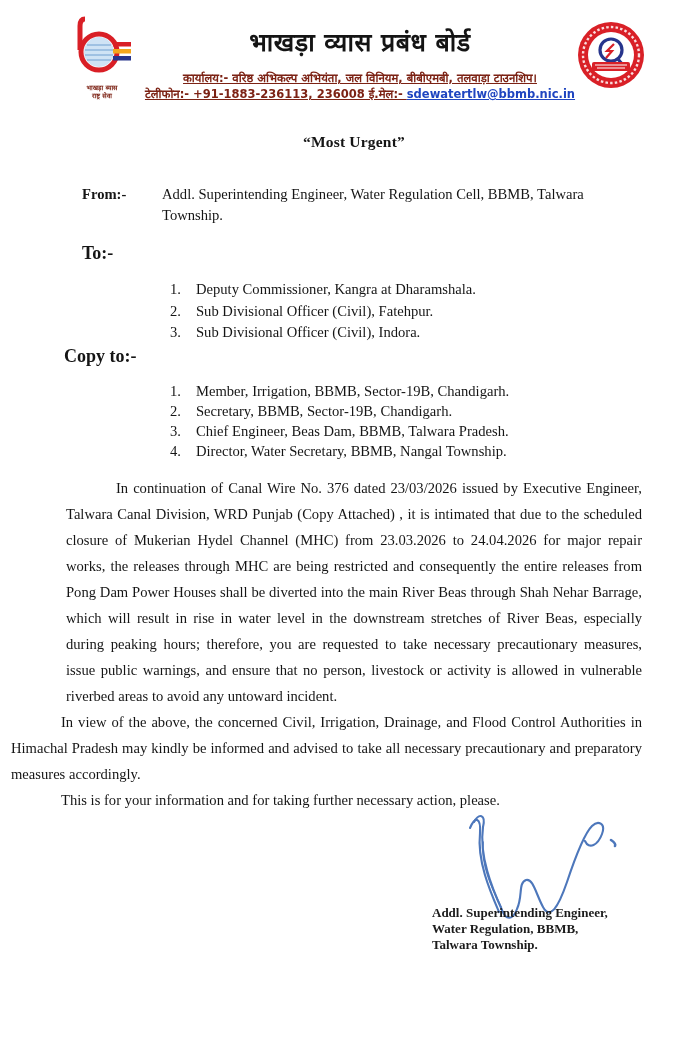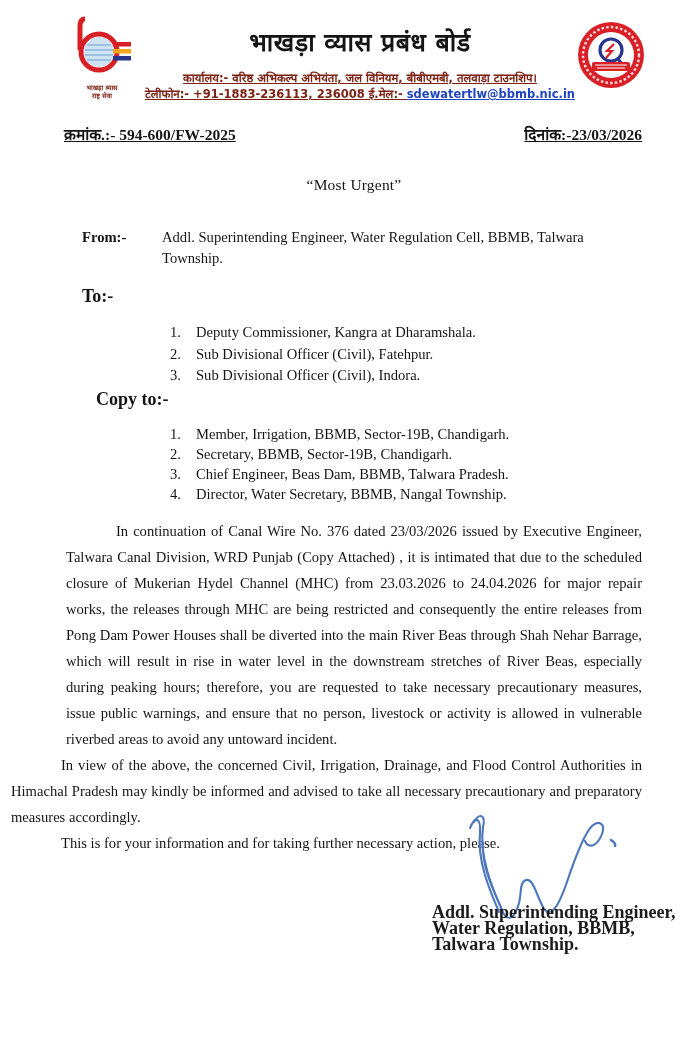--- a/index.html
+++ b/index.html
@@ -41,51 +41,51 @@
   
   .ref-row{
     display:flex;justify-content:space-between;
     margin:21px 58px 0 64px;
     font-size:15.5px;font-weight:bold;
   }
   .ref-row span{text-decoration:underline;}
   
   .urgency{
     margin-top:31px;text-align:center;
-    font-size:15.5px;font-weight:normal;letter-spacing:0.2px;padding-left:8px;
+    font-size:15.5px;font-weight:bold;letter-spacing:0.2px;padding-left:8px;
   }
   
   .from-row{
     display:flex;margin:33px 58px 0 82px;
     font-size:14.6px;line-height:21px;
   }
   .from-row .lbl{flex:0 0 80px;font-weight:bold;}
   .from-row .val{flex:0 0 430px;max-width:430px;}
   
   .sec-label{font-size:18px;font-weight:bold;}
   .to-label{margin:17px 0 0 82px;}
-  .copy-label{margin:2px 0 0 96px;}
+  .copy-label{margin:2px 0 0 64px;}
   .num-list{margin:15px 0 0 170px;font-size:14.6px;}
   .to-list .row{line-height:21.5px;}
   .copy-list{margin-top:14px;}
   .copy-list .row{line-height:20px;}
   .num-list .num{display:inline-block;width:26px;}
   
   .body-para{
     margin:14px 58px 0 66px;
     text-align:justify;
     font-size:14.6px;line-height:26px;
     text-indent:50px;
   }
   .body-para + .body-para{margin-top:0;margin-left:11px;}
   
   .sign-svg{position:absolute;left:420px;top:770px;pointer-events:none;}
   .sign-block{
     position:absolute;left:432px;top:905px;
-    font-size:18px;font-weight:bold;line-height:15.8px;
+    font-size:13px;font-weight:bold;line-height:15.8px;
     color:#1b1b1b;
   }
 </style>
 </head>
 <body>
 
 <div class="page">
 
   <div class="hdr">
 
@@ -135,24 +135,20 @@
 
         <rect x="16" y="42" width="38" height="9" rx="2" fill="#d92027"></rect>
         <g stroke="#ffffff" stroke-width="1">
           <line x1="19" y1="45" x2="51" y2="45"></line>
           <line x1="21" y1="48" x2="49" y2="48"></line>
         </g>
       </svg>
     </div>
   </div>
 
-  <div class="ref-row">
-    <span>क्रमांक.:- 594-600/FW-2025</span>
-    <span>दिनांक:-23/03/2026</span>
-  </div>
 
   <div class="urgency">“Most Urgent”</div>
 
   <div class="from-row">
     <span class="lbl">From:-</span>
     <span class="val">Addl. Superintending Engineer, Water Regulation Cell, BBMB, Talwara Township.</span>
   </div>
 
   <div class="sec-label to-label">To:-</div>
   <div class="num-list to-list">

